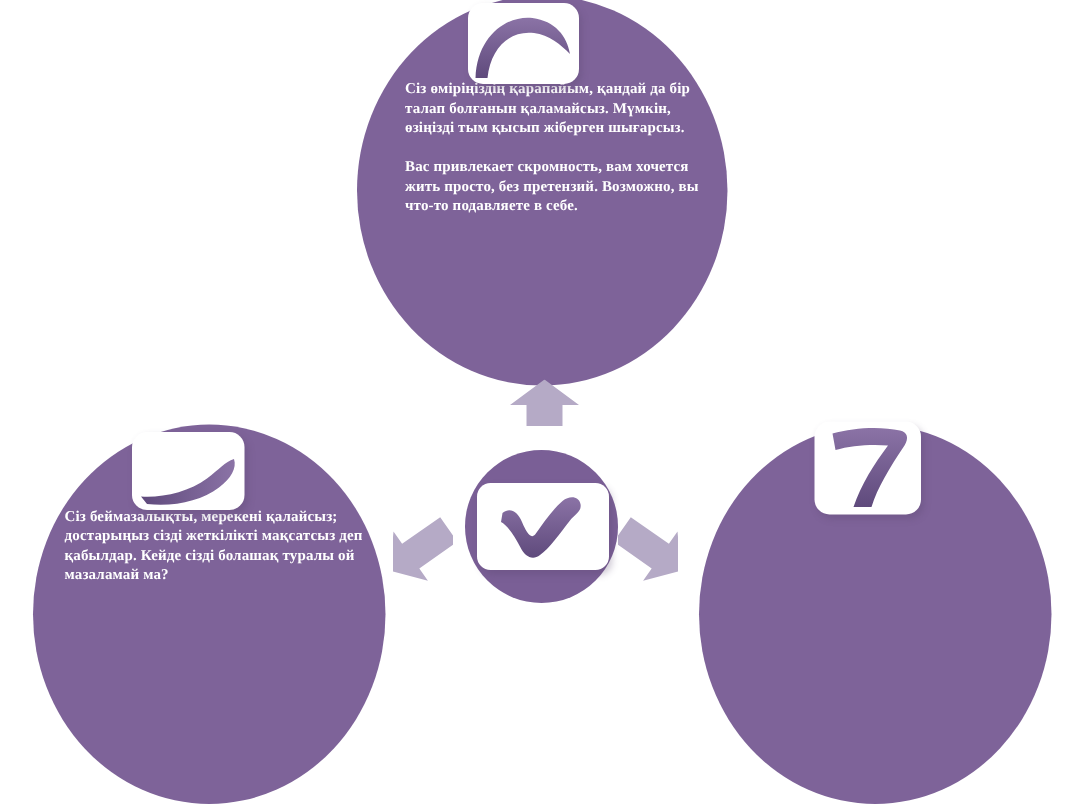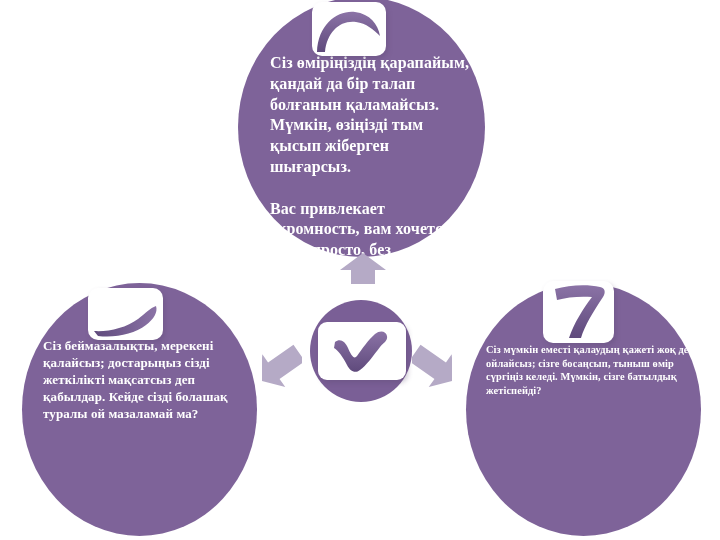--- a/index.html
+++ b/index.html
@@ -44,35 +44,35 @@
   #node-top {
     left: 238px;
     top: -3px;
     width: 247px;
     height: 260px;
   }
   #node-top .body {
     top: 56px;
     left: 32px;
     width: 202px;
-    font-size: 16px;
+    font-size: 10px;
   }
 
   
   #node-left {
     left: 22px;
     top: 283px;
     width: 235px;
     height: 253px;
   }
   #node-left .body {
     top: 55px;
     left: 21px;
     width: 217px;
-    font-size: 13px;
+    font-size: 10px;
   }
 
   
   #node-right {
     left: 466px;
     top: 283px;
     width: 235px;
     height: 253px;
   }
   #node-right .body {
@@ -190,21 +190,21 @@
             <stop offset="1" stop-color="#8b73a6"></stop>
           </linearGradient>
         </defs>
         <path d="M6 43 C 20 44, 38 40, 50 31 C 58 25, 62 20, 68 18
                  C 70 24, 66 31, 58 37 C 46 46, 28 50, 10 48 Z" fill="url(#gL)"></path>
       </svg>
     </span>
   </div>
 
   <div class="node" id="node-right">
-    <div class="body"><span>Сіз мүмкін еместі қалаудың қажеті жоқ деп ойлайсыз; сізге босаңсып, тыныш өмір сүргіңіз келеді. Мүмкін, сізге батылдық жетіспейді?</span><br><br></div>
+    <div class="body"><br><br></div>
   </div>
 
   <div class="icon-tile" id="tile-right">
     <span>
       <svg width="71" height="62" viewBox="0 0 71 62">
         <defs>
           <linearGradient id="gR" x1="0" y1="0" x2="0" y2="1">
             <stop offset="0" stop-color="#8b73a6"></stop>
             <stop offset="1" stop-color="#5f4a7c"></stop>
           </linearGradient>

